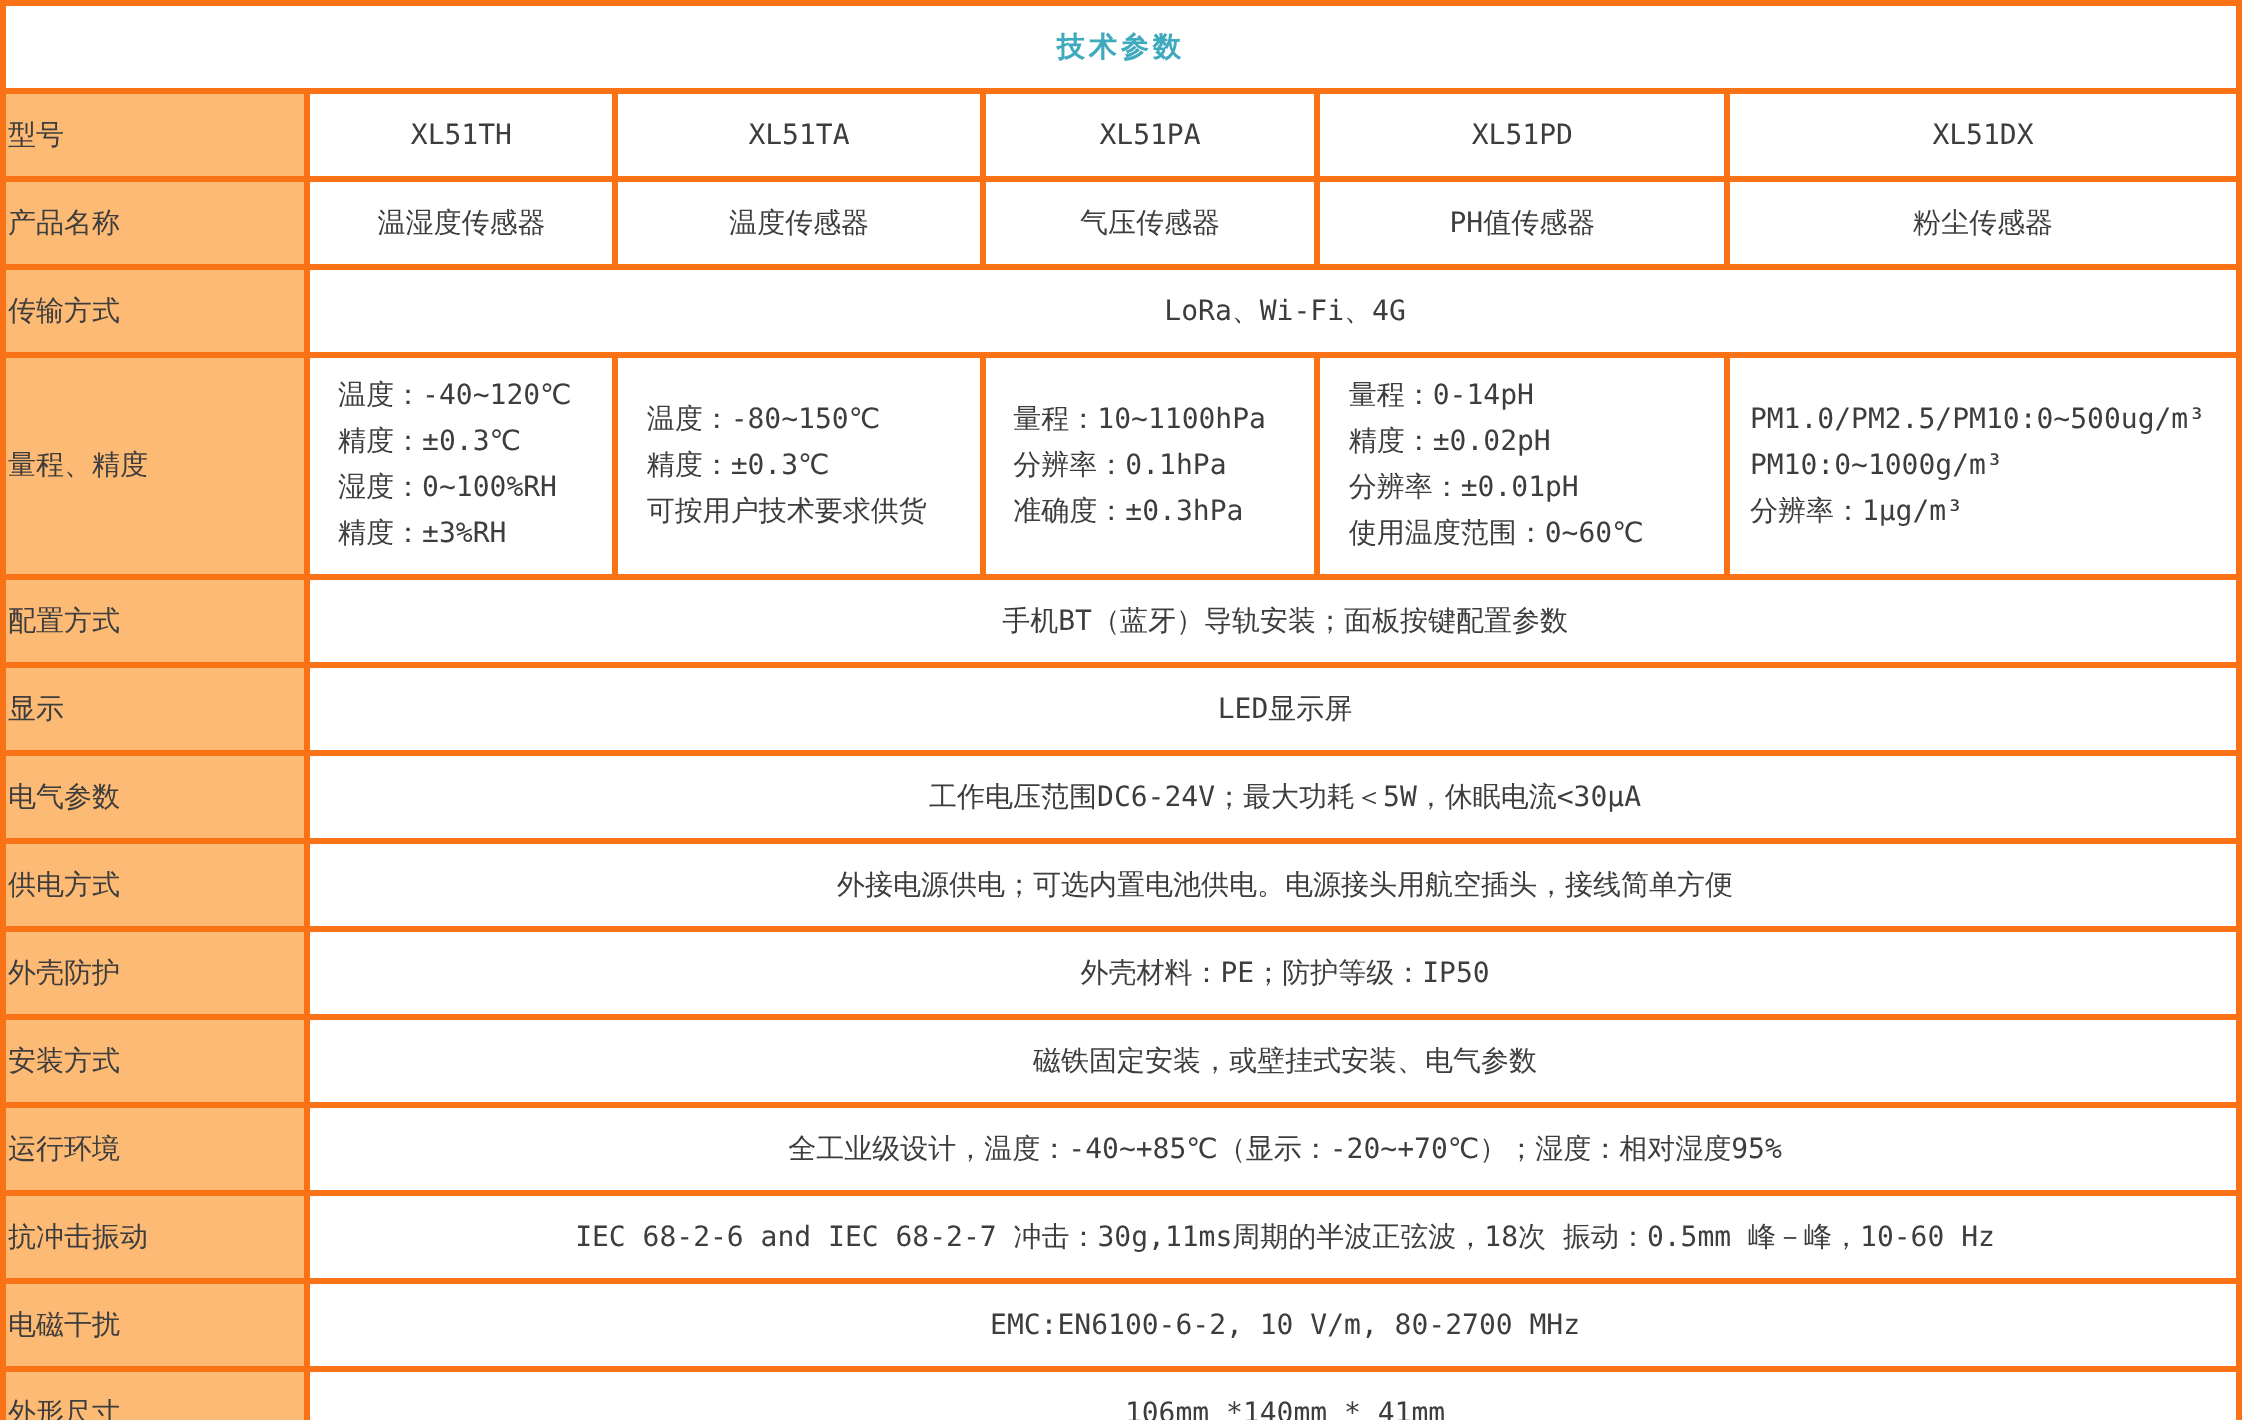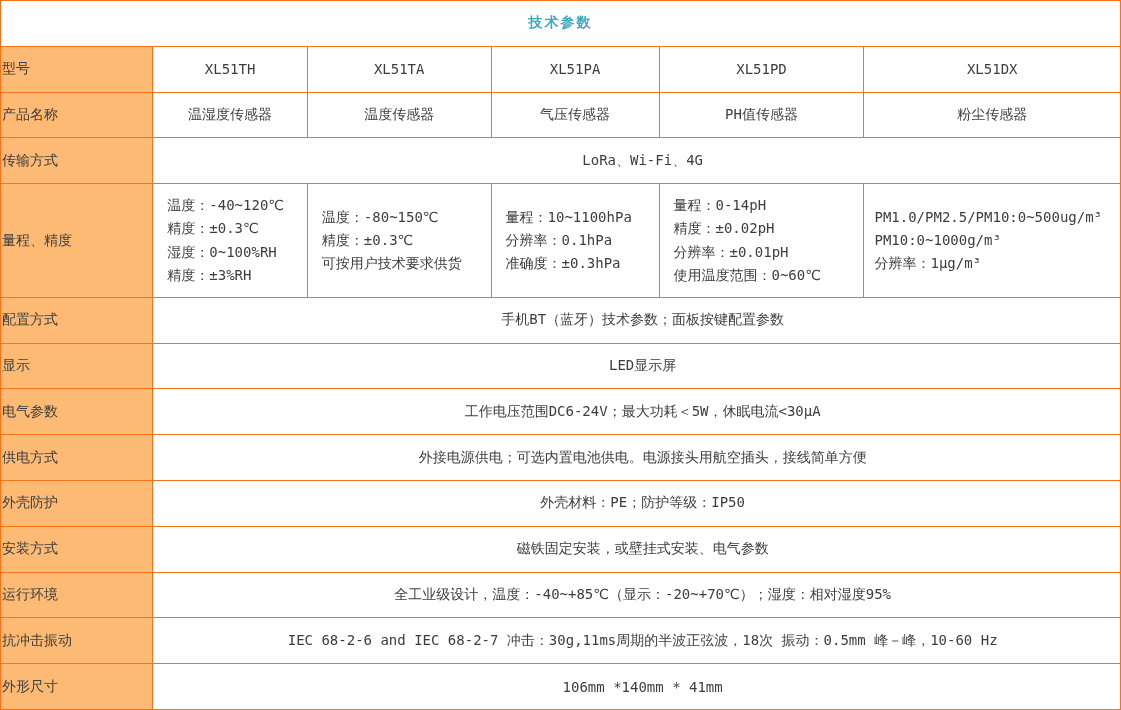--- a/index.html
+++ b/index.html
@@ -15,21 +15,21 @@
     font-family: "DejaVu Sans Mono", "DejaVu Sans", "Liberation Sans", sans-serif;
     color: #3d3d3d;
   }
   table.spec-table {
     width: 100%;
     height: 100%;
     border-collapse: collapse;
     table-layout: fixed;
   }
   table.spec-table td {
-    border: 1px solid #f97316;
+    border: 3px solid #f97316;
     vertical-align: middle;
     font-size: 14px;
     box-sizing: border-box;
   }
   .title-cell {
     text-align: center;
     font-weight: bold;
     font-size: 18px;
     color: #3fa9bd;
     height: 43px;
@@ -121,21 +121,21 @@
 精度：±0.02pH
 分辨率：±0.01pH
 使用温度范围：0~60℃</td>
       <td class="multiline-cell cell-dx">PM1.0/PM2.5/PM10:0~500ug/m³
 PM10:0~1000g/m³
 分辨率：1μg/m³</td>
     </tr>
 
     <tr class="r-std">
       <td class="label-cell">配置方式</td>
-      <td colspan="5" class="value-cell">手机BT（蓝牙）技术参数；面板按键配置参数</td>
+      <td colspan="5" class="value-cell">手机BT（蓝牙）导轨安装；面板按键配置参数</td>
     </tr>
 
     <tr class="r-std">
       <td class="label-cell">显示</td>
       <td colspan="5" class="value-cell">LED显示屏</td>
     </tr>
 
     <tr class="r-std">
       <td class="label-cell">电气参数</td>
       <td colspan="5" class="value-cell">工作电压范围DC6-24V；最大功耗＜5W，休眠电流&lt;30μA</td>
@@ -159,20 +159,24 @@
     <tr class="r-std">
       <td class="label-cell">运行环境</td>
       <td colspan="5" class="value-cell">全工业级设计，温度：-40~+85℃（显示：-20~+70℃）；湿度：相对湿度95%</td>
     </tr>
 
     <tr class="r-std">
       <td class="label-cell">抗冲击振动</td>
       <td colspan="5" class="value-cell">IEC 68-2-6 and IEC 68-2-7 冲击：30g,11ms周期的半波正弦波，18次 振动：0.5mm 峰－峰，10-60 Hz</td>
     </tr>
 
+    <tr class="r-std">
+      <td class="label-cell">电磁干扰</td>
+      <td colspan="5" class="value-cell">EMC:EN6100-6-2, 10 V/m, 80-2700 MHz</td>
+    </tr>
 
     <tr class="r-std">
       <td class="label-cell">外形尺寸</td>
       <td colspan="5" class="value-cell">106mm *140mm * 41mm</td>
     </tr>
   </tbody>
     </table>
 </div>
 
 </body></html>

